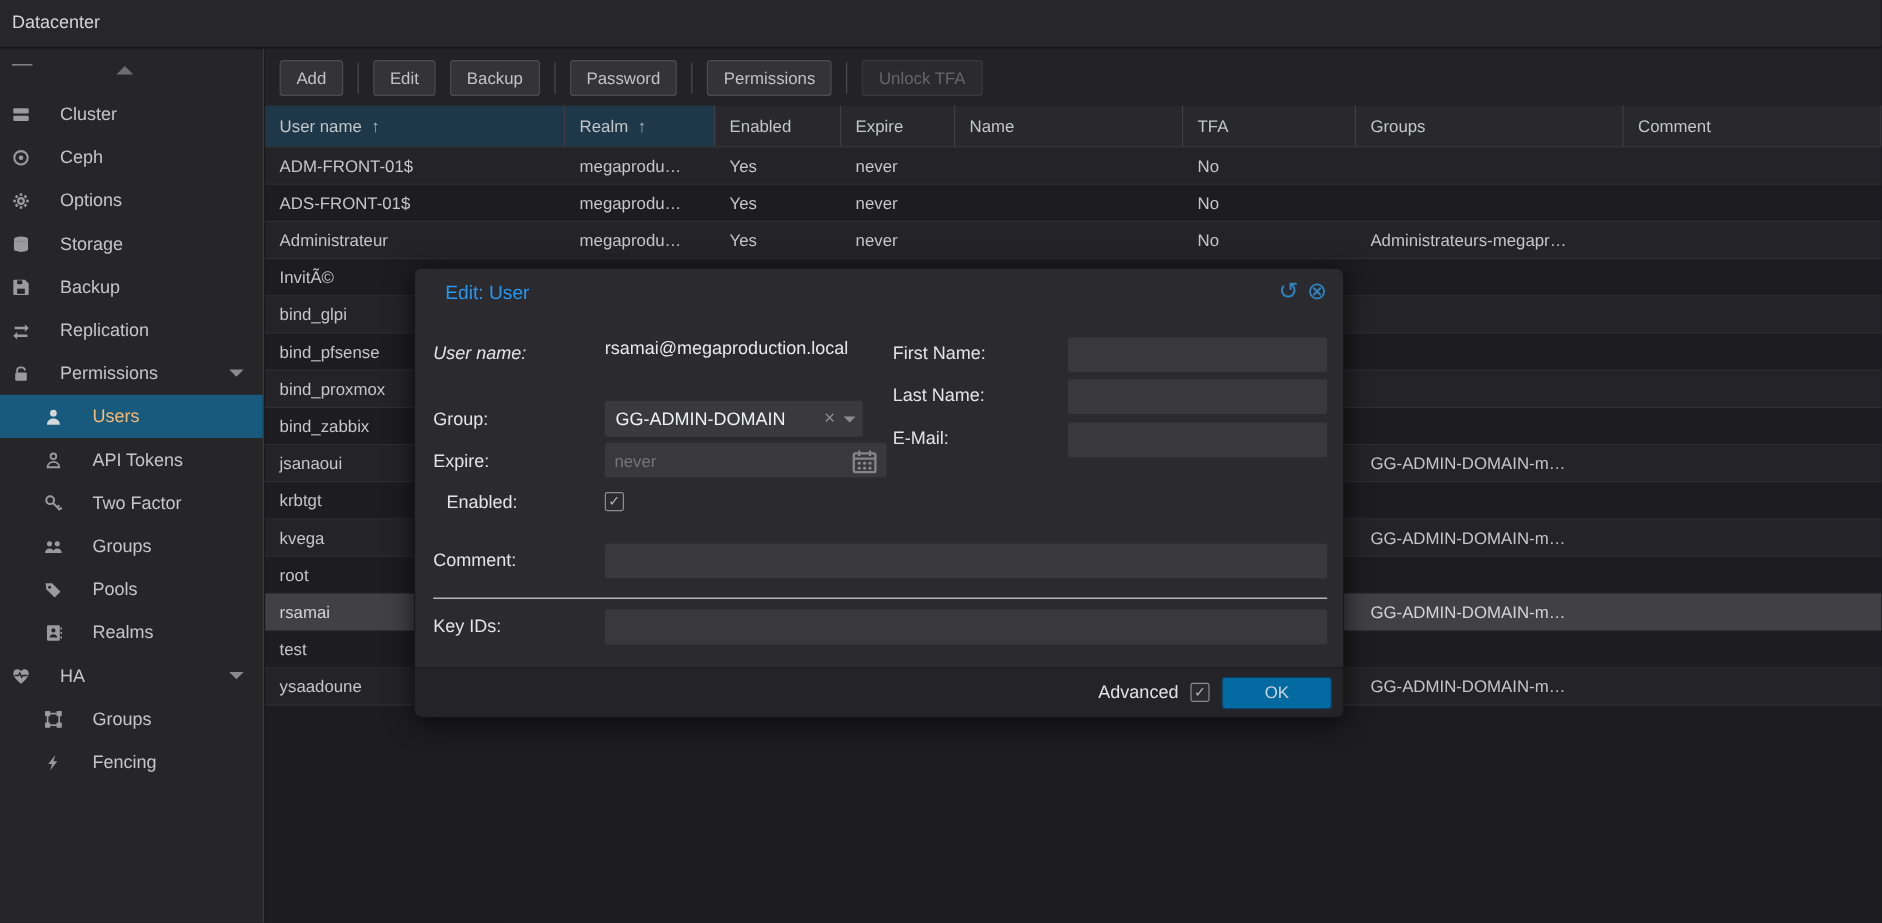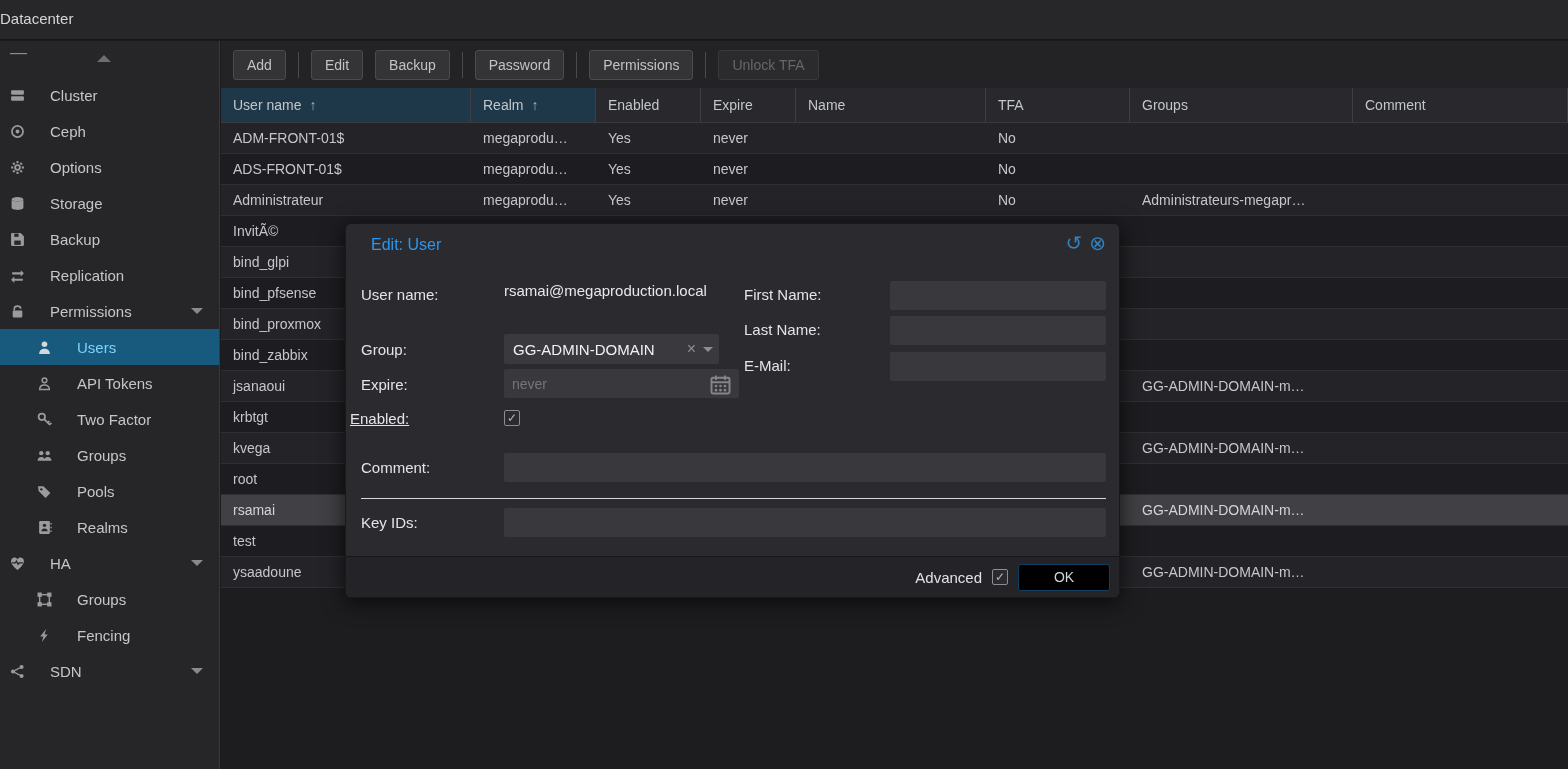--- a/index.html
+++ b/index.html
@@ -3,36 +3,36 @@
 <meta charset="utf-8">
 <style>
   * { margin:0; padding:0; box-sizing:border-box; }
   html,body { width:1568px; height:769px; overflow:hidden; background:#1b1b1e;
               font-family:"Liberation Sans", sans-serif; }
   .app { position:relative; width:1568px; height:769px; }
 
   
   .topbar { position:absolute; left:0; top:0; width:1568px; height:40px;
             background:#272729; border-bottom:1px solid #161618; }
-  .topbar .title { position:absolute; left:0; top:10px; font-size:15px; color:#d5d5d7; }
+  .topbar .title { position:absolute; left:10px; top:10px; font-size:15px; color:#d5d5d7; }
 
   
   .sidebar { position:absolute; left:0; top:41px; width:220px; height:728px;
              background:#262629; border-right:1px solid #39393d; }
   .side-head { position:relative; height:36px; }
   .side-head .dash { position:absolute; left:10px; top:2px; font-size:17px; color:#8f8f93; }
   .chev-up { position:absolute; left:97px; top:14px; width:0; height:0;
              border-left:7px solid transparent; border-right:7px solid transparent;
              border-bottom:7px solid #6d6d72; }
   .nav-item { position:relative; height:36px; display:flex; align-items:center;
               color:#c6c6c9; font-size:15px; cursor:pointer; }
   .nav-item .ic { width:15px; height:15px; margin-left:10px; flex:none; color:#9b9b9e; }
   .nav-item.lvl1 .ic { margin-left:37px; }
   .nav-item .lbl { margin-left:25px; white-space:nowrap; }
-  .nav-item.selected { background:#175a7d; color:#7dd3fc; }
+  .nav-item.selected { background:#175a7d; color:#fdba74; }
   .nav-item.selected .ic { color:#d4d8da; }
   .chev-down { position:absolute; right:16px; top:15px; width:0; height:0;
                border-left:6px solid transparent; border-right:6px solid transparent;
                border-top:6px solid #8a8a8e; }
 
   
   .main { position:absolute; left:221px; top:41px; width:1347px; height:728px; background:#1d1d20; }
   .toolbar { height:47px; display:flex; align-items:center; padding-left:12px; background:#232326; }
   .tbtn { height:30px; padding:0 13px; background:#343437; border:1px solid #4b4b50;
           border-radius:3px; color:#c3c3c6; font-size:14px; display:flex; align-items:center;
@@ -75,21 +75,21 @@
   .cal { position:absolute; left:364px; top:150px; width:21px; height:21px; color:#85858a; cursor:pointer; }
   .cbox { width:16px; height:16px; border:1px solid #8d8d91; border-radius:2px; background:#2b2b2f;
           display:flex; align-items:center; justify-content:center; color:#b5b5b9;
           font-size:12px; cursor:pointer; }
   .cbox.abs { position:absolute; left:158px; top:186px; }
   .sep-line { position:absolute; left:15px; top:274px; width:745px; height:1px; background:#d9d9d9; }
   .dlg-footer { position:absolute; left:0; bottom:0; width:773px; height:41px; background:#242428;
                 border-top:1px solid #171719; border-radius:0 0 6px 6px; display:flex;
                 align-items:center; justify-content:flex-end; gap:10px; padding-right:9px; }
   .adv-label { font-size:15px; color:#e2e2e4; }
-  .okbtn { width:92px; height:27px; background:#000000; border:1px solid #0e3f63; border-radius:3px;
+  .okbtn { width:92px; height:27px; background:#0369a1; border:1px solid #0e3f63; border-radius:3px;
            color:#ccd6dd; font-size:14px; display:flex; align-items:center; justify-content:center;
            cursor:pointer; }
   svg { display:block; }
 </style>
 </head>
 <body>
 
 <div class="app">
 
   <div class="topbar">
@@ -256,32 +256,20 @@
           </span>
           <span class="lbl">Groups</span>
         </div>
         <div class="nav-item lvl1">
           <span class="ic">
             <svg width="15" height="15" viewBox="0 0 14 14" fill="currentColor">
               <path d="M8.5 1L3 8h3l-1.5 5L10 6H7z"></path>
             </svg>
           </span>
           <span class="lbl">Fencing</span>
-        </div>
-        <div class="nav-item">
-          <span class="ic">
-            <svg width="15" height="15" viewBox="0 0 14 14" fill="currentColor">
-              <circle cx="2.8" cy="7" r="1.9"></circle>
-              <circle cx="10.8" cy="2.8" r="1.9"></circle>
-              <circle cx="10.8" cy="11.2" r="1.9"></circle>
-              <path d="M4.2 6.2l5.2-2.7M4.2 7.8l5.2 2.7" stroke="currentColor" stroke-width="1.3"></path>
-            </svg>
-          </span>
-          <span class="lbl">SDN</span>
-          <span class="chev-down"></span>
         </div>
       </div>
   </div>
 
   <div class="main">
     <div class="toolbar" id="toolbar">
         <div class="tbtn">Add</div>
         <div class="tsep"></div>
         <div class="tbtn">Edit</div>
         <div class="tbtn">Backup</div>
@@ -474,21 +462,21 @@
       </div>
   </div>
 
   <div class="dialog">
     <div class="dlg-title">Edit: User</div>
     <div class="dlg-tools">
       <span>↺</span>
       <span>⊗</span>
     </div>
 
-    <div class="dl" style="left:15px; top:62px;">User name:</div>
+    <div class="dl" style="left:15px; top:62px;font-style:italic;">User name:</div>
     <div class="uname">rsamai@megaproduction.local</div>
 
     <div class="dl" style="left:15px; top:117px;">Group:</div>
     <div class="combo">
       <span class="val">GG-ADMIN-DOMAIN</span>
       <span class="clear">×</span>
       <span class="dd"></span>
     </div>
 
     <div class="dl" style="left:15px; top:152px;">Expire:</div>
@@ -501,21 +489,21 @@
         <line x1="1" y1="5.5" x2="13" y2="5.5" stroke="currentColor" stroke-width="1.3"></line>
         <circle cx="4" cy="8" r=".9"></circle>
           <circle cx="7" cy="8" r=".9"></circle>
           <circle cx="10" cy="8" r=".9"></circle>
         <circle cx="4" cy="10.8" r=".9"></circle>
           <circle cx="7" cy="10.8" r=".9"></circle>
           <circle cx="10" cy="10.8" r=".9"></circle>
       </svg>
     </span>
 
-    <div class="dl" style="left:4px; top:186px;text-decoration:underline;">Enabled:</div>
+    <div class="dl" style="left:26px; top:186px;">Enabled:</div>
     <div class="cbox abs">
       <span>✓</span>
     </div>
 
     <div class="dl" style="left:15px; top:235px;">Comment:</div>
     <input class="fin" style="left: 158px; top: 229px; width: 602px;">
 
     <div class="sep-line"></div>
 
     <div class="dl" style="left:15px; top:290px;">Key IDs:</div>

